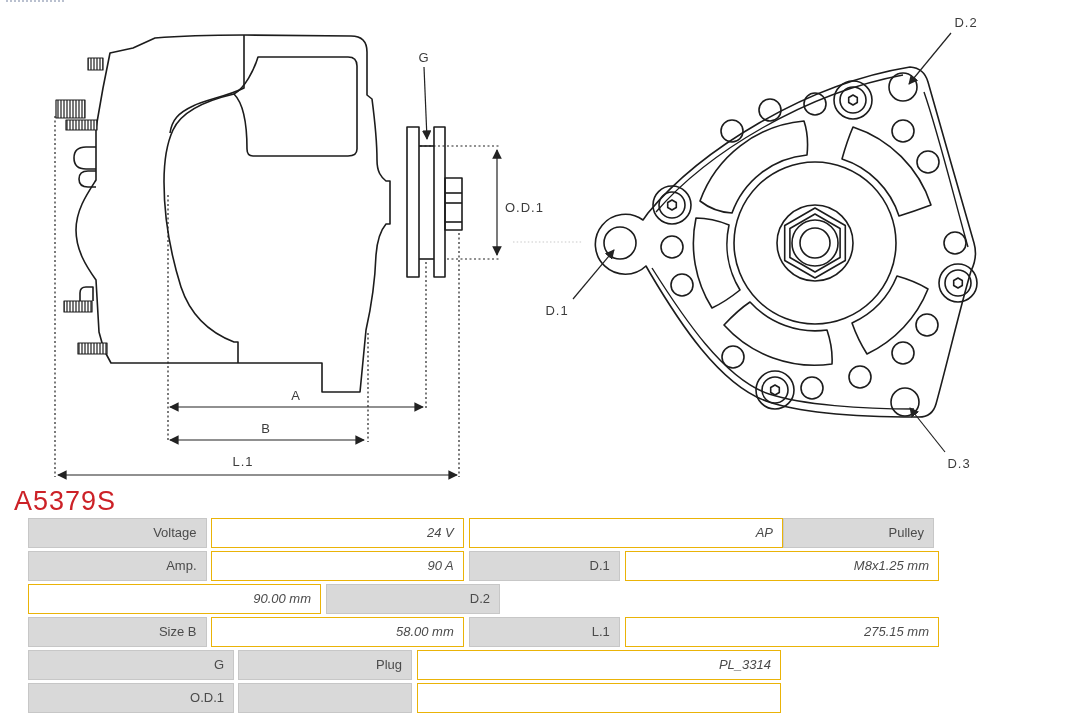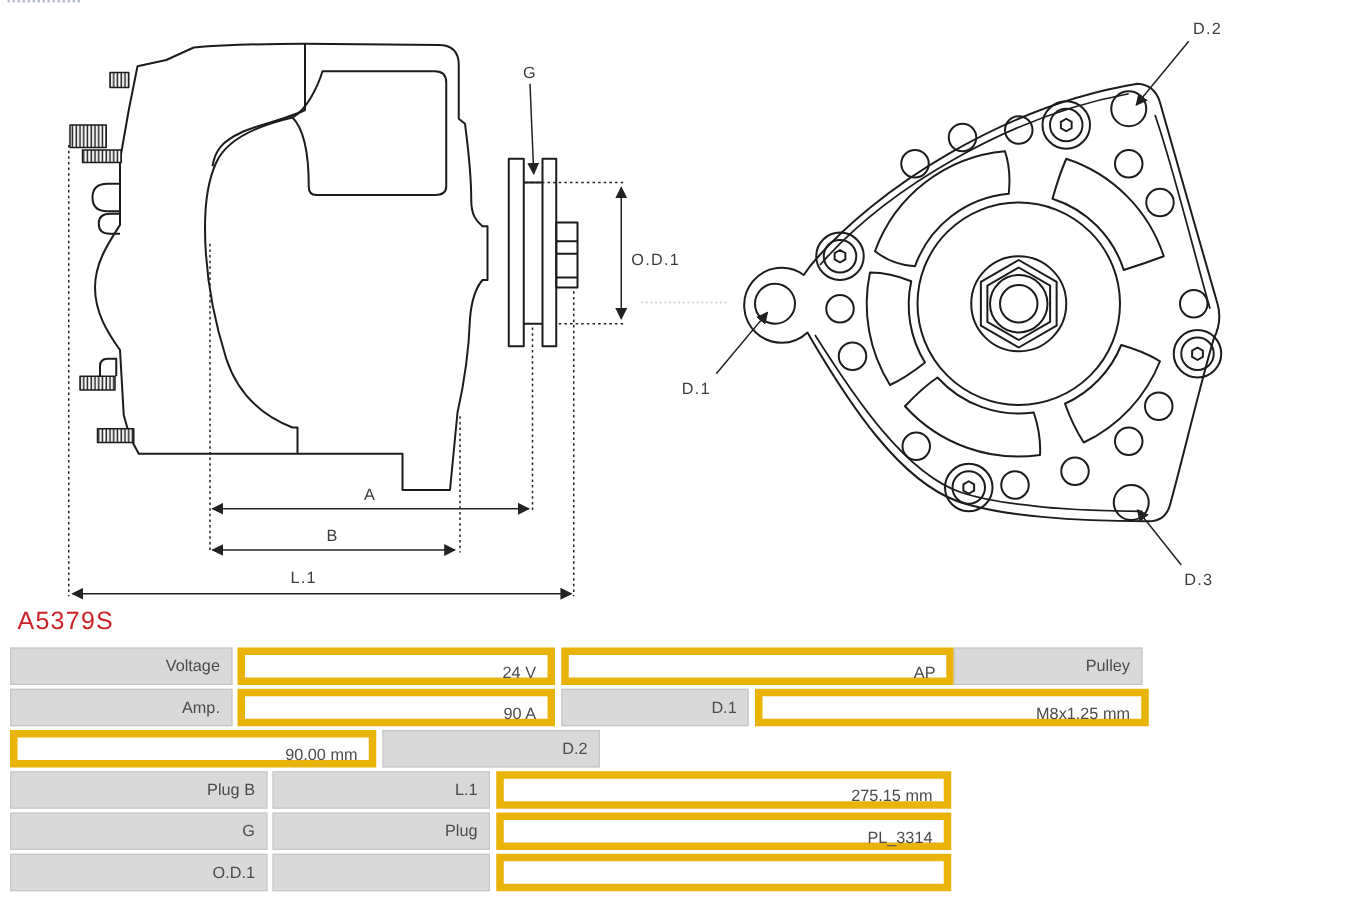--- a/index.html
+++ b/index.html
@@ -1,28 +1,28 @@
 <!DOCTYPE html>
 <html><head>
 <meta charset="utf-8">
 <style>
   html,body{margin:0;padding:0;background:#ffffff;}
   body{width:1080px;height:720px;position:relative;overflow:hidden;
        font-family:"Liberation Sans", sans-serif;}
   .artifact{position:absolute;left:6px;top:0;width:58px;height:0;
             border-top:2px dotted #b9c0cf;}
   #drawing{position:absolute;left:0;top:0;}
-  .part-number{position:absolute;left:14px;top:486px;font-size:20px;
+  .part-number{position:absolute;left:14px;top:486px;font-size:27px;
                letter-spacing:1px;font-weight:400;}
-  .spec-table{position:absolute;left:8px;top:518px;width:911px;}
+  .spec-table{position:absolute;left:28px;top:518px;width:911px;}
   .trow{display:flex;margin-bottom:3px;height:30px;}
   .cell{box-sizing:border-box;height:30px;line-height:28px;font-size:13px;
         color:#4b4b4b;text-align:right;padding-right:9px;white-space:nowrap;}
   .lbl{background:#d9d9d9;border:1px solid #c7c7c7;}
-  .val{background:#ffffff;border:6px solid #eab308;}
+  .val{background:#ffffff;border:1px solid #eab308;font-style:italic;}
   .c1{width:206px;margin-right:4px;}
   .c2{width:293px;margin-right:5px;}
   .c3{width:174px;margin-right:5px;}
   .c4{width:364px;}
   text{font-family:"Liberation Sans", sans-serif;font-size:13px;fill:#3c3c3c;
        letter-spacing:1px;}
 </style>
 </head>
 <body>
 
@@ -175,21 +175,22 @@
       <div class="cell lbl c1">Amp.</div>
       <div class="cell val c2">90 A</div>
       <div class="cell lbl c3">D.1</div>
       <div class="cell val c4">M8x1.25 mm</div>
     </div>
     <div class="trow">
       <div class="cell val c2">90.00 mm</div>
       <div class="cell lbl c3">D.2</div>
     </div>
     <div class="trow">
-      <div class="cell lbl c1">Plug B</div>
+      <div class="cell lbl c1">Size B</div>
+      <div class="cell val c2">58.00 mm</div>
       <div class="cell lbl c3">L.1</div>
       <div class="cell val c4">275.15 mm</div>
     </div>
     <div class="trow">
       <div class="cell lbl c1">G</div>
       <div class="cell lbl c3">Plug</div>
       <div class="cell val c4">PL_3314</div>
     </div>
     <div class="trow">
       <div class="cell lbl c1">O.D.1</div>

